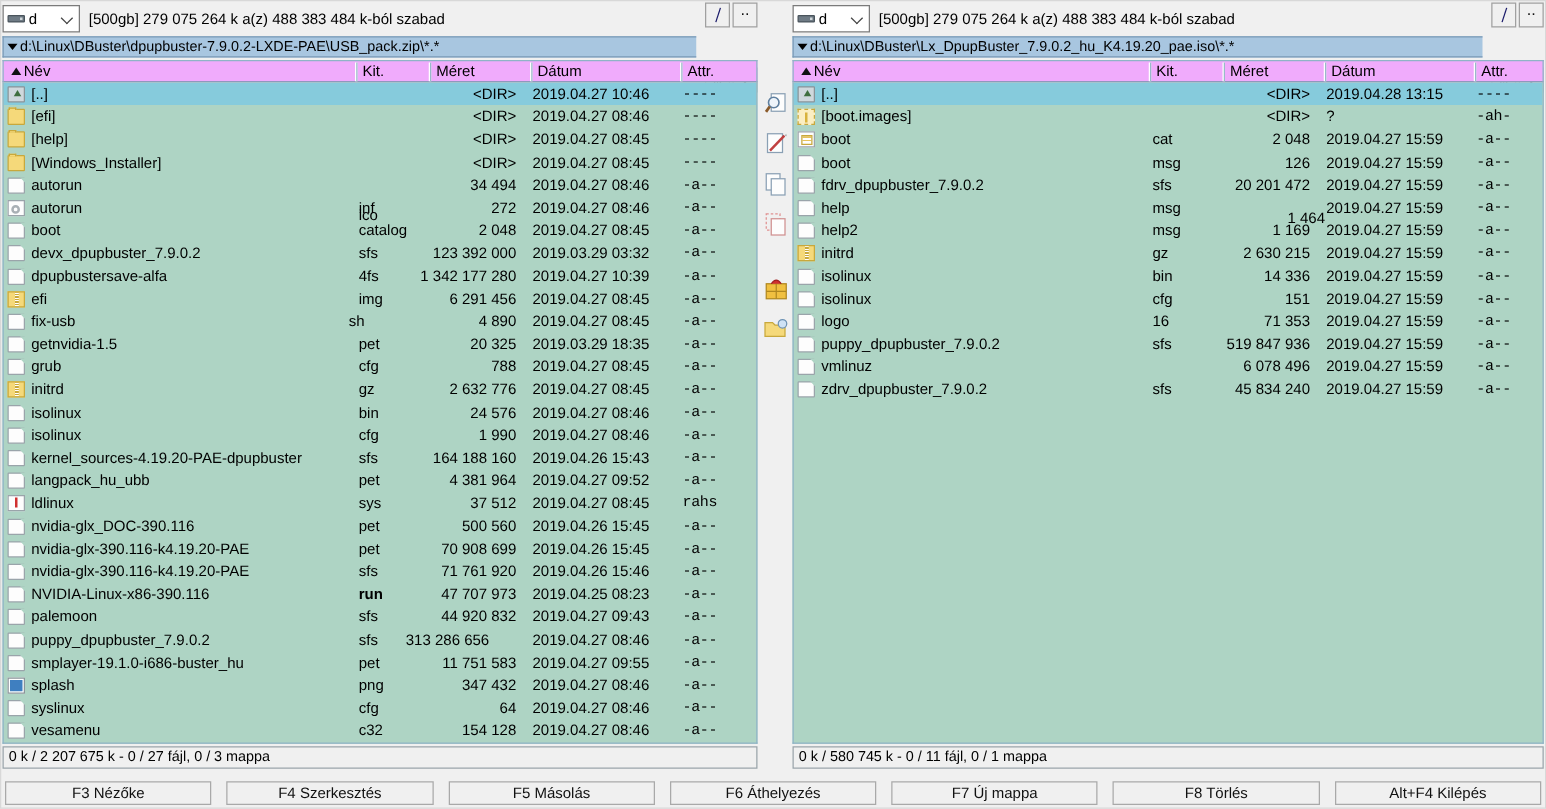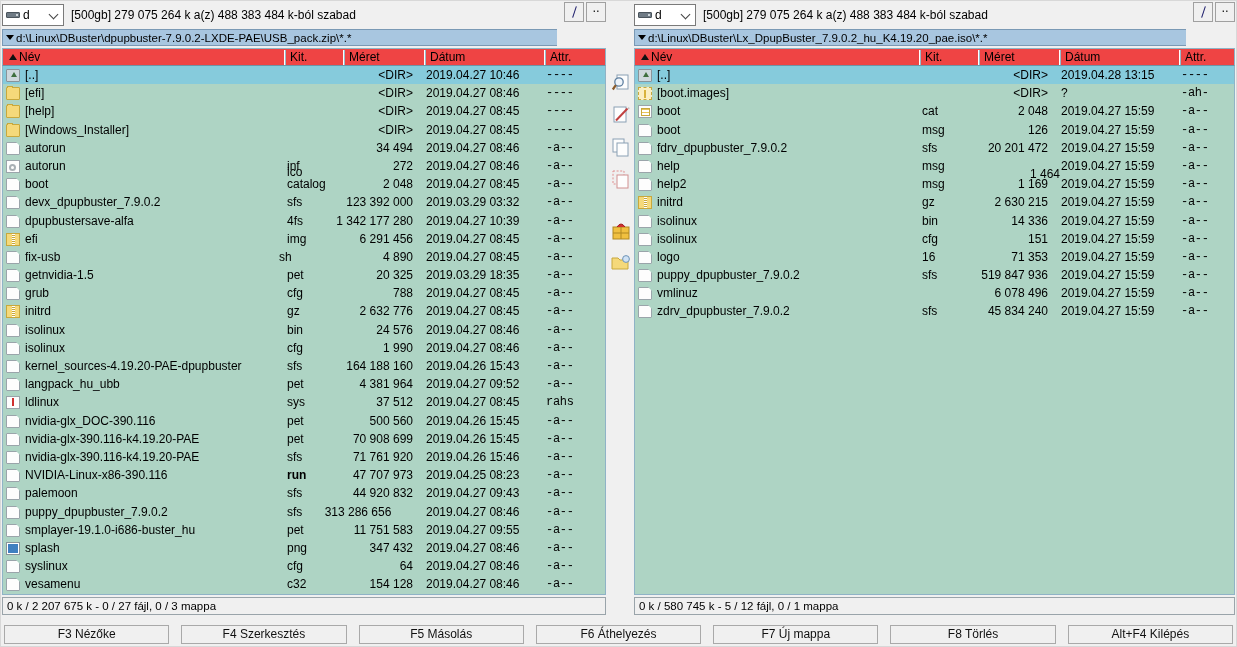--- a/index.html
+++ b/index.html
@@ -53,21 +53,21 @@
     height:17px;box-sizing:border-box;width:555px;
     background:#a8c6e0;border:1px solid #7a99b5;border-right:none;
     display:flex;align-items:center;padding-left:3px;
     font-size:11.5px;white-space:nowrap;overflow:hidden;
   }
   .path-caret{width:0;height:0;border-left:4px solid transparent;border-right:4px solid transparent;border-top:5px solid #000;margin-right:2px;flex:none;}
 
   
   .hdr{
     position:relative;height:18px;box-sizing:border-box;
-    background:#ef4444;border:1px solid #8fb3c6;border-bottom:1px solid #6f93a6;
+    background:#f0abfc;border:1px solid #8fb3c6;border-bottom:1px solid #6f93a6;
     margin-top:2px;
   }
   .hdr .cell{position:absolute;top:0;height:16px;line-height:16px;font-size:12px;padding-left:4px;white-space:nowrap;}
   .hdr .sep{position:absolute;top:1px;height:15px;width:1px;background:#ffffff;border-right:1px solid #9ab9c9;}
   .sort-arrow{display:inline-block;width:0;height:0;border-left:4px solid transparent;border-right:4px solid transparent;border-bottom:6px solid #111;vertical-align:middle;margin-right:2px;position:relative;top:-1px;}
 
   
   .list{
     position:relative;box-sizing:border-box;
     background:#aed4c4;border:1px solid #8fb3c6;border-top:none;
@@ -628,21 +628,21 @@
         <div class="row">
           <span class="ic file"></span>
           <span class="nm">zdrv_dpupbuster_7.9.0.2</span>
           <span class="ext" style="left: 287px;">sfs</span>
           <span class="sz" style="left: 303px; width: 110px;">45 834 240</span>
           <span class="dt" style="left: 426px;">2019.04.27 15:59</span>
           <span class="at" style="left: 546px;">-a--</span>
         </div>
       </div>
 
-    <div class="status">0 k / 580 745 k - 5 / 12 fájl, 0 / 1 mappa</div>
+    <div class="status">0 k / 580 745 k - 0 / 11 fájl, 0 / 1 mappa</div>
   </div>
 
   <div class="fnbar" id="fnbar">
       <div class="fnbtn">F3 Nézőke</div>
       <div class="fnbtn">F4 Szerkesztés</div>
       <div class="fnbtn">F5 Másolás</div>
       <div class="fnbtn">F6 Áthelyezés</div>
       <div class="fnbtn">F7 Új mappa</div>
       <div class="fnbtn">F8 Törlés</div>
       <div class="fnbtn">Alt+F4 Kilépés</div>

